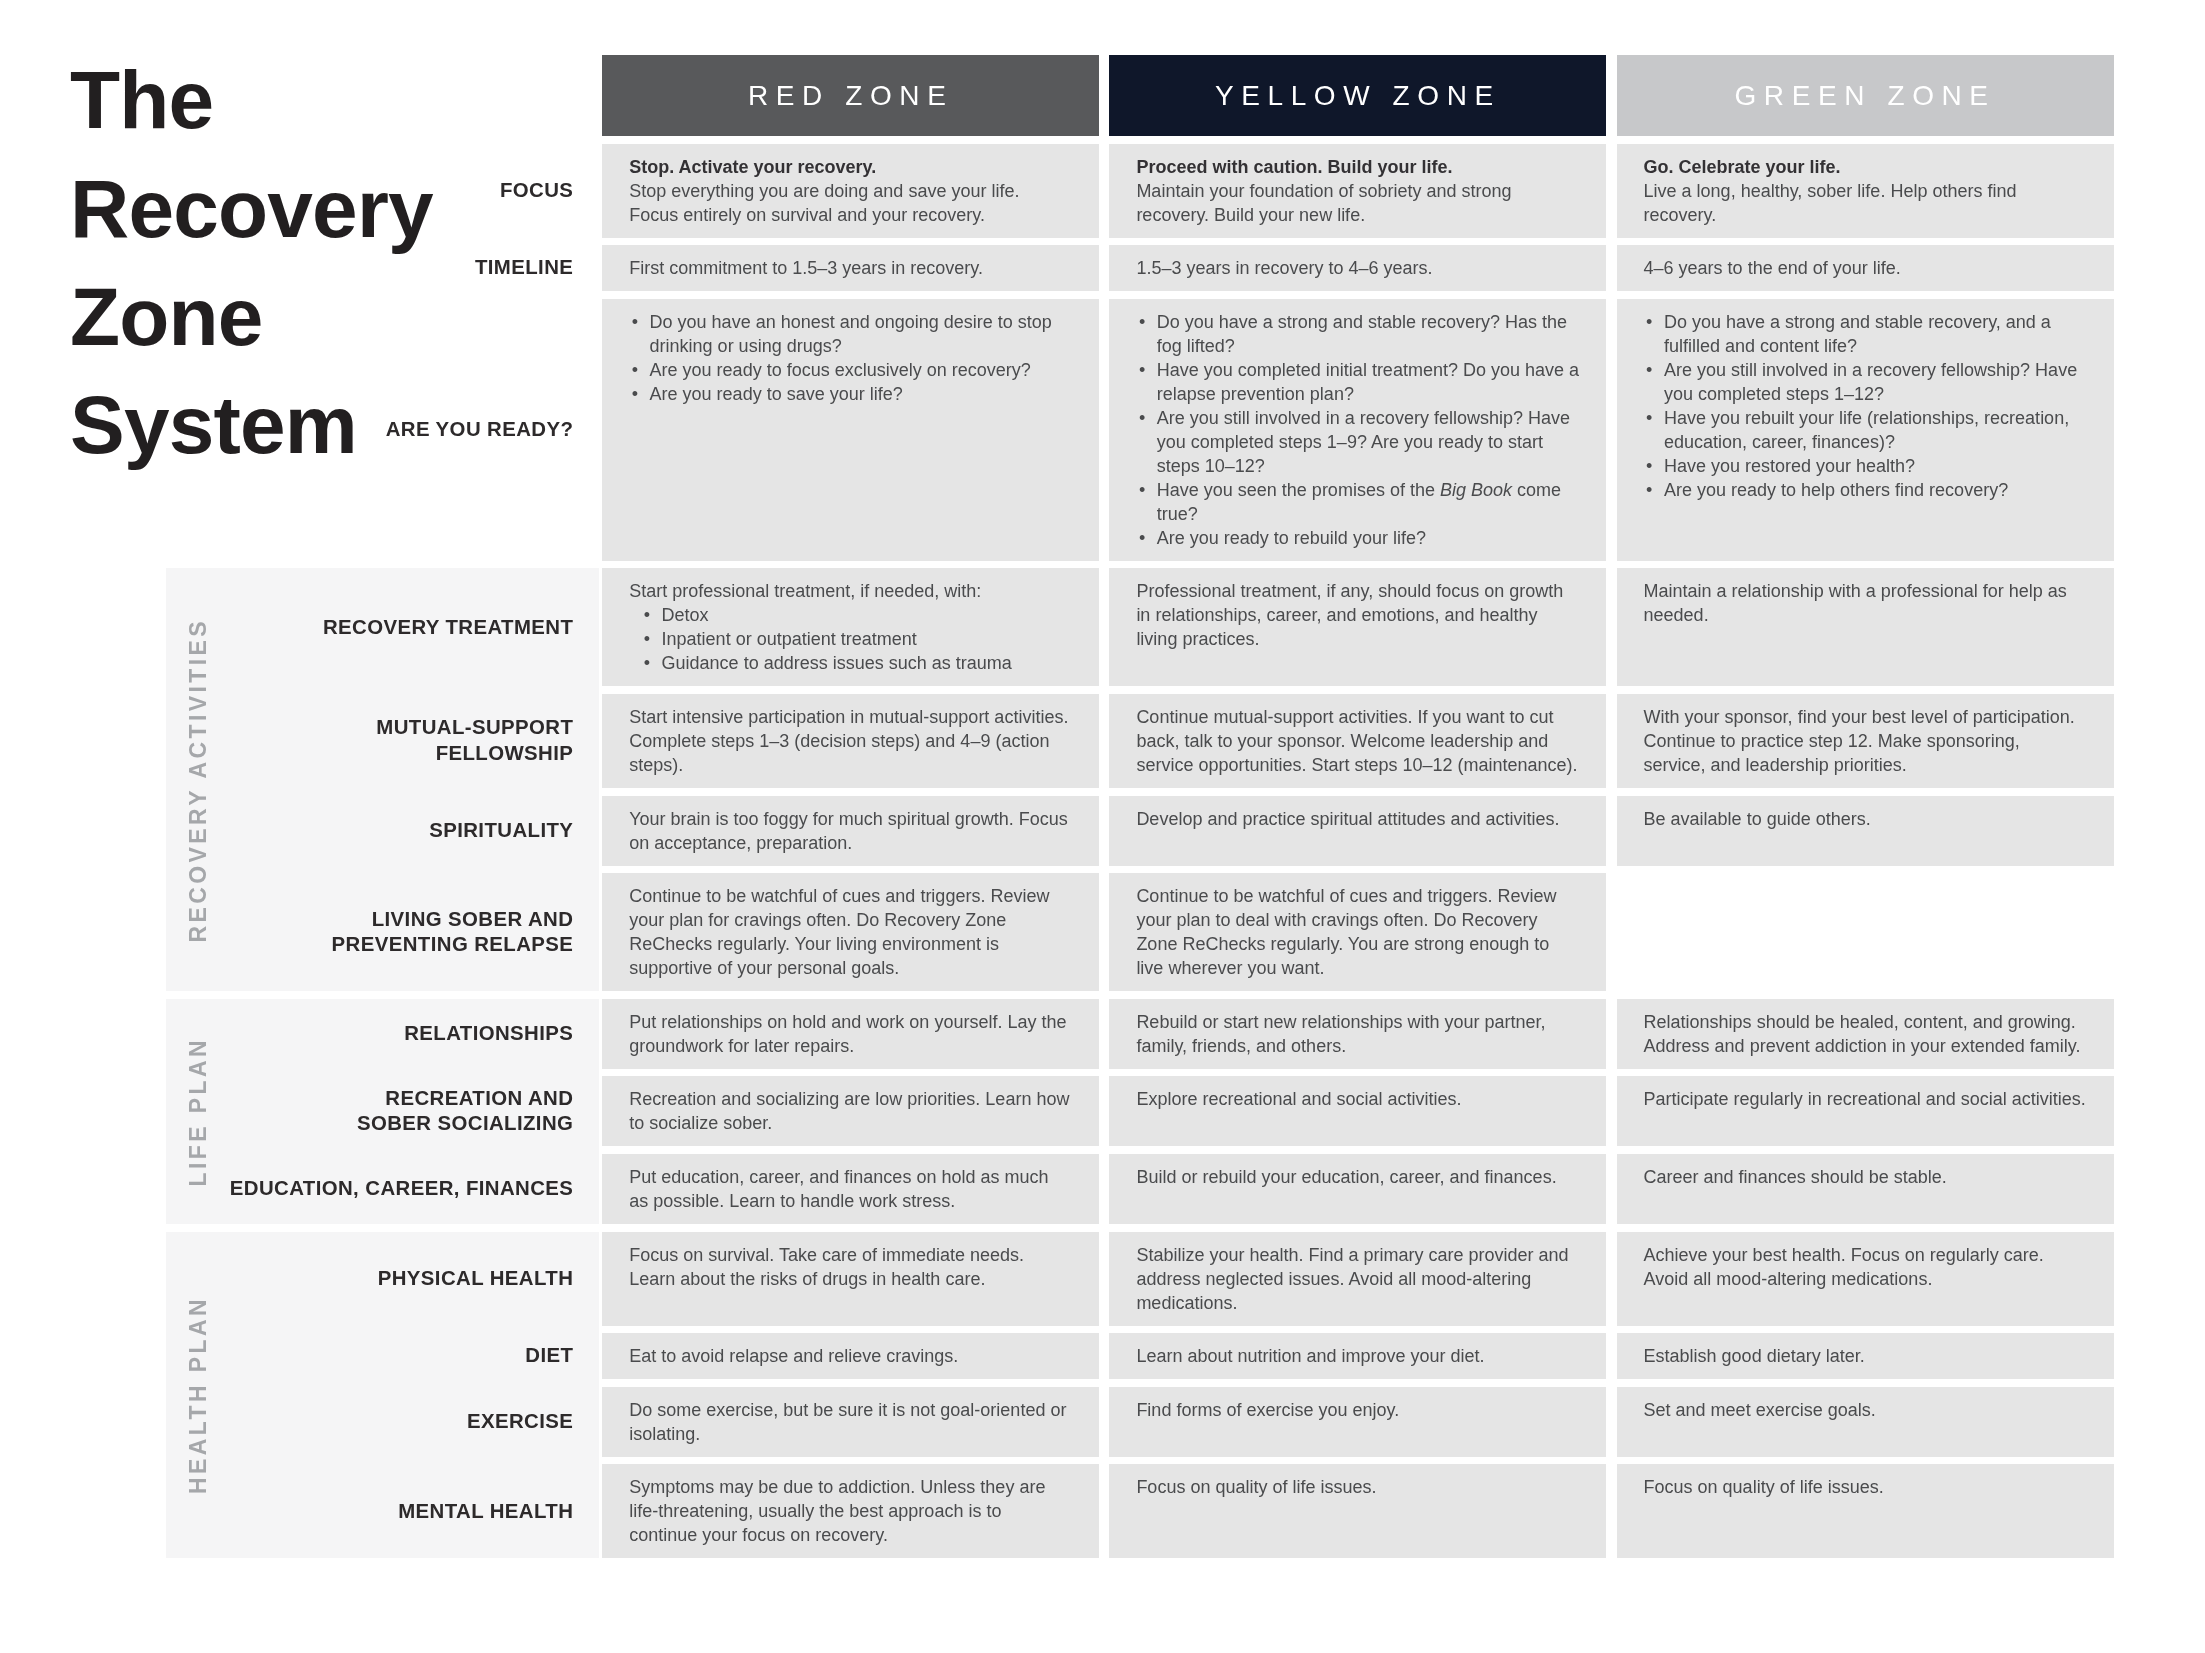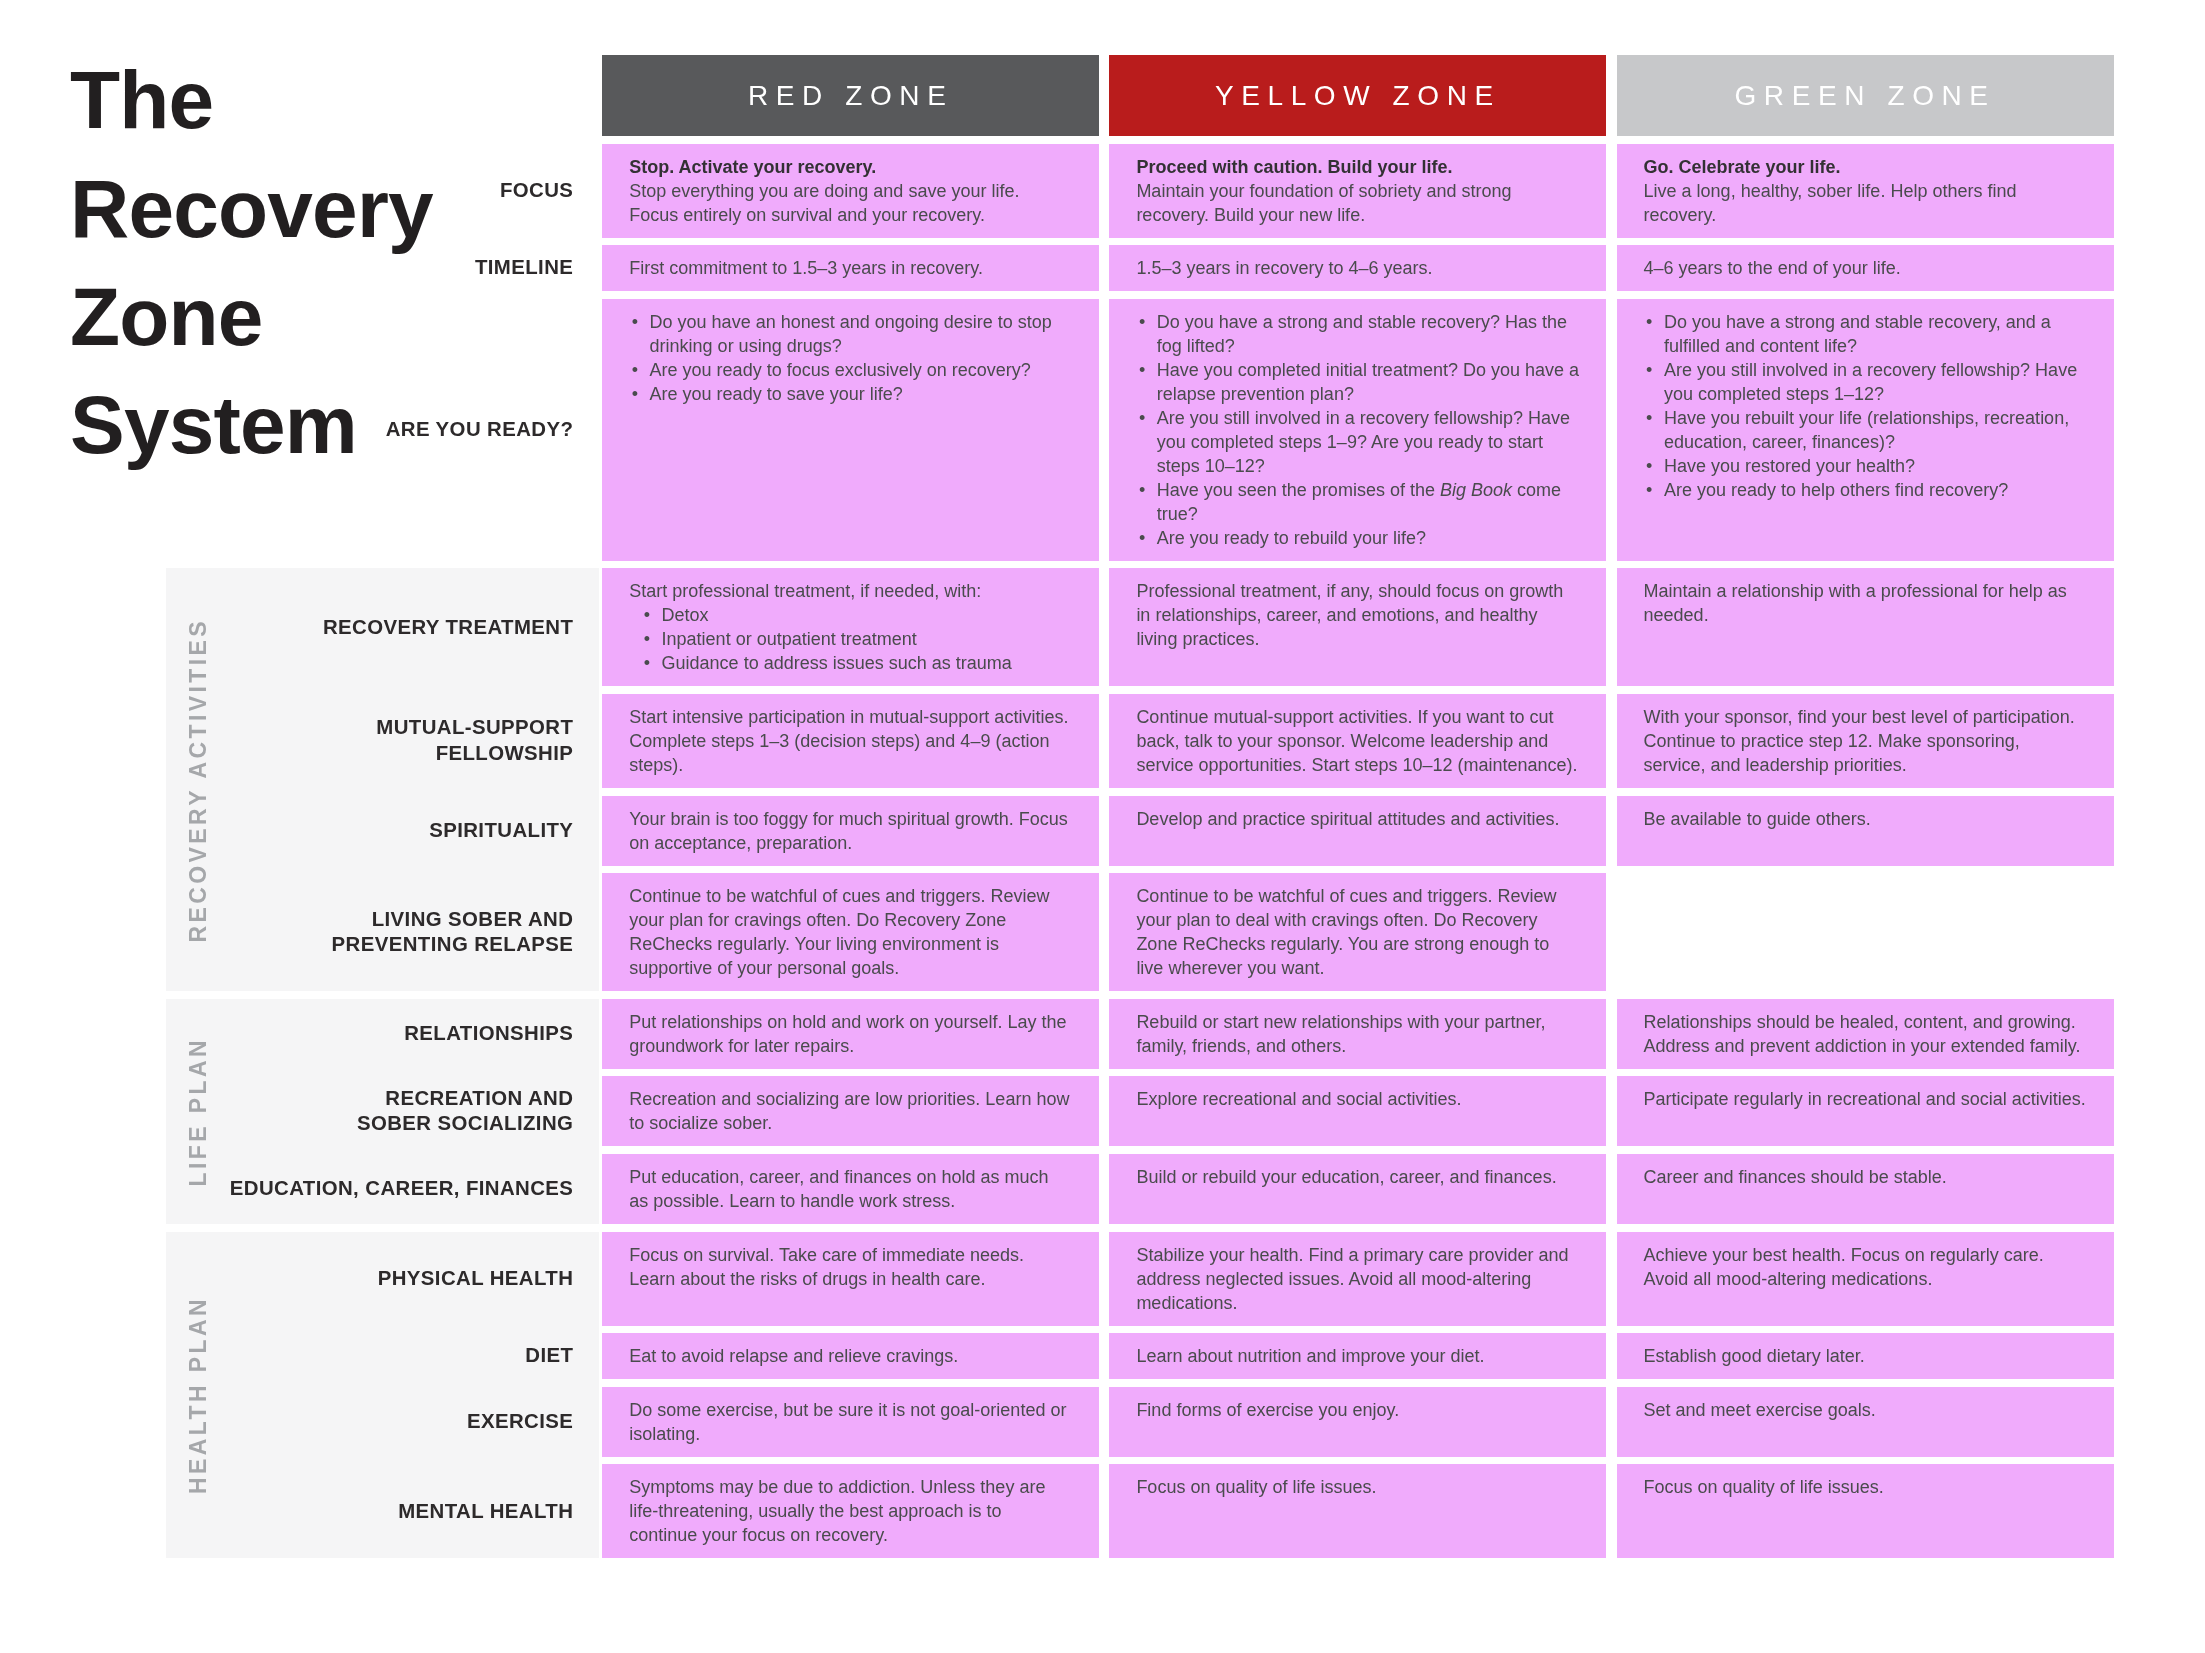--- a/index.html
+++ b/index.html
@@ -41,21 +41,21 @@
   }
   .label-cell{
     display:flex;align-items:center;justify-content:flex-end;
     text-align:right;padding-right:18.7px;
   }
   .label-lines{
     font-weight:bold;color:#2d2a2b;font-size:20.4px;line-height:1.25;
     letter-spacing:0.4px;
   }
   .cell{
-    background:#f0abfc;
+    background:#e5e5e5;
     padding:11px 27px;
     color:#4a4b4d;font-size:18px;line-height:24px;
   }
   .hdr{
     display:flex;align-items:center;justify-content:center;
     min-height:81px;
     color:#ffffff;font-size:28px;letter-spacing:7.6px;font-weight:400;
     white-space:nowrap;
   }
   .lead{font-weight:bold;color:#333134;}
@@ -72,21 +72,21 @@
     <div>Recovery</div>
     <div>Zone</div>
     <div>System</div>
   </h1>
 <div id="zone-table">
     <div class="t-row">
       <div class="label-cell"></div>
       <div class="hdr" style="background: rgb(88, 89, 91);">
         <span>RED ZONE</span>
       </div>
-      <div class="hdr" style="background: #b91c1c;">
+      <div class="hdr" style="background: #0f172a;">
         <span>YELLOW ZONE</span>
       </div>
       <div class="hdr" style="background: rgb(199, 200, 202);">
         <span>GREEN ZONE</span>
       </div>
     </div>
     <div class="t-section">
       <div class="t-row">
         <div class="label-cell">
           <div class="label-lines">

